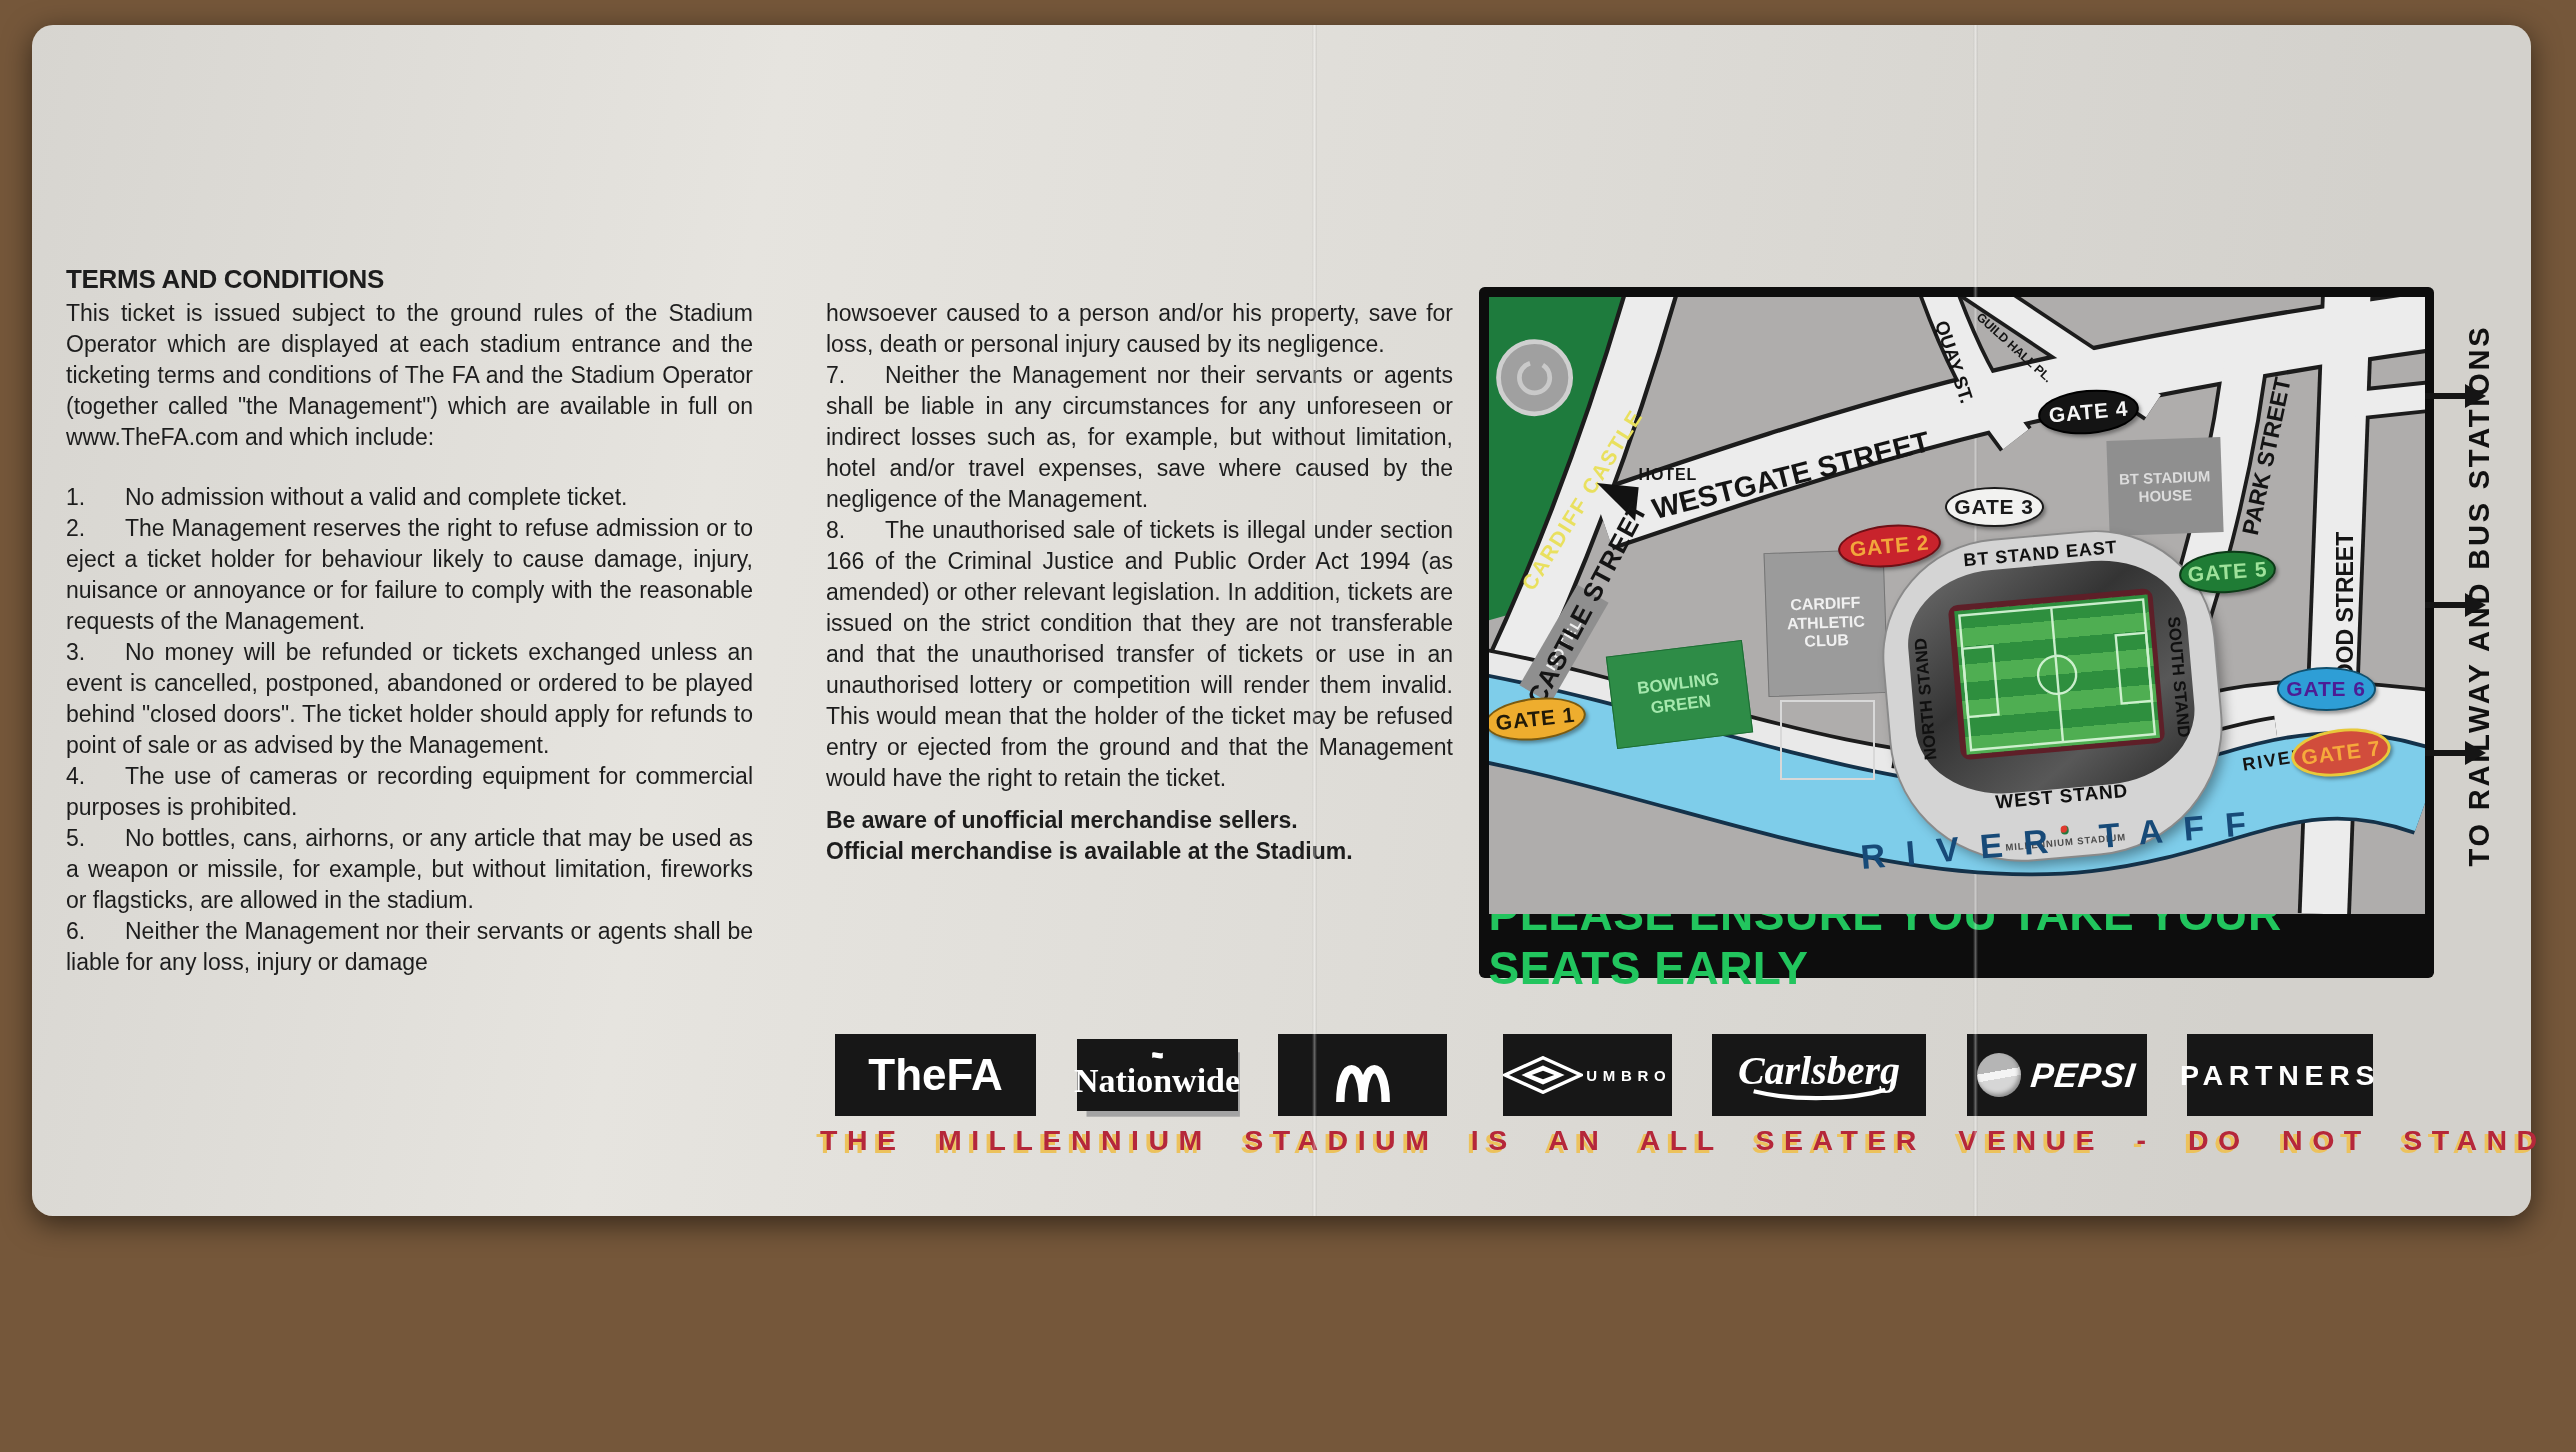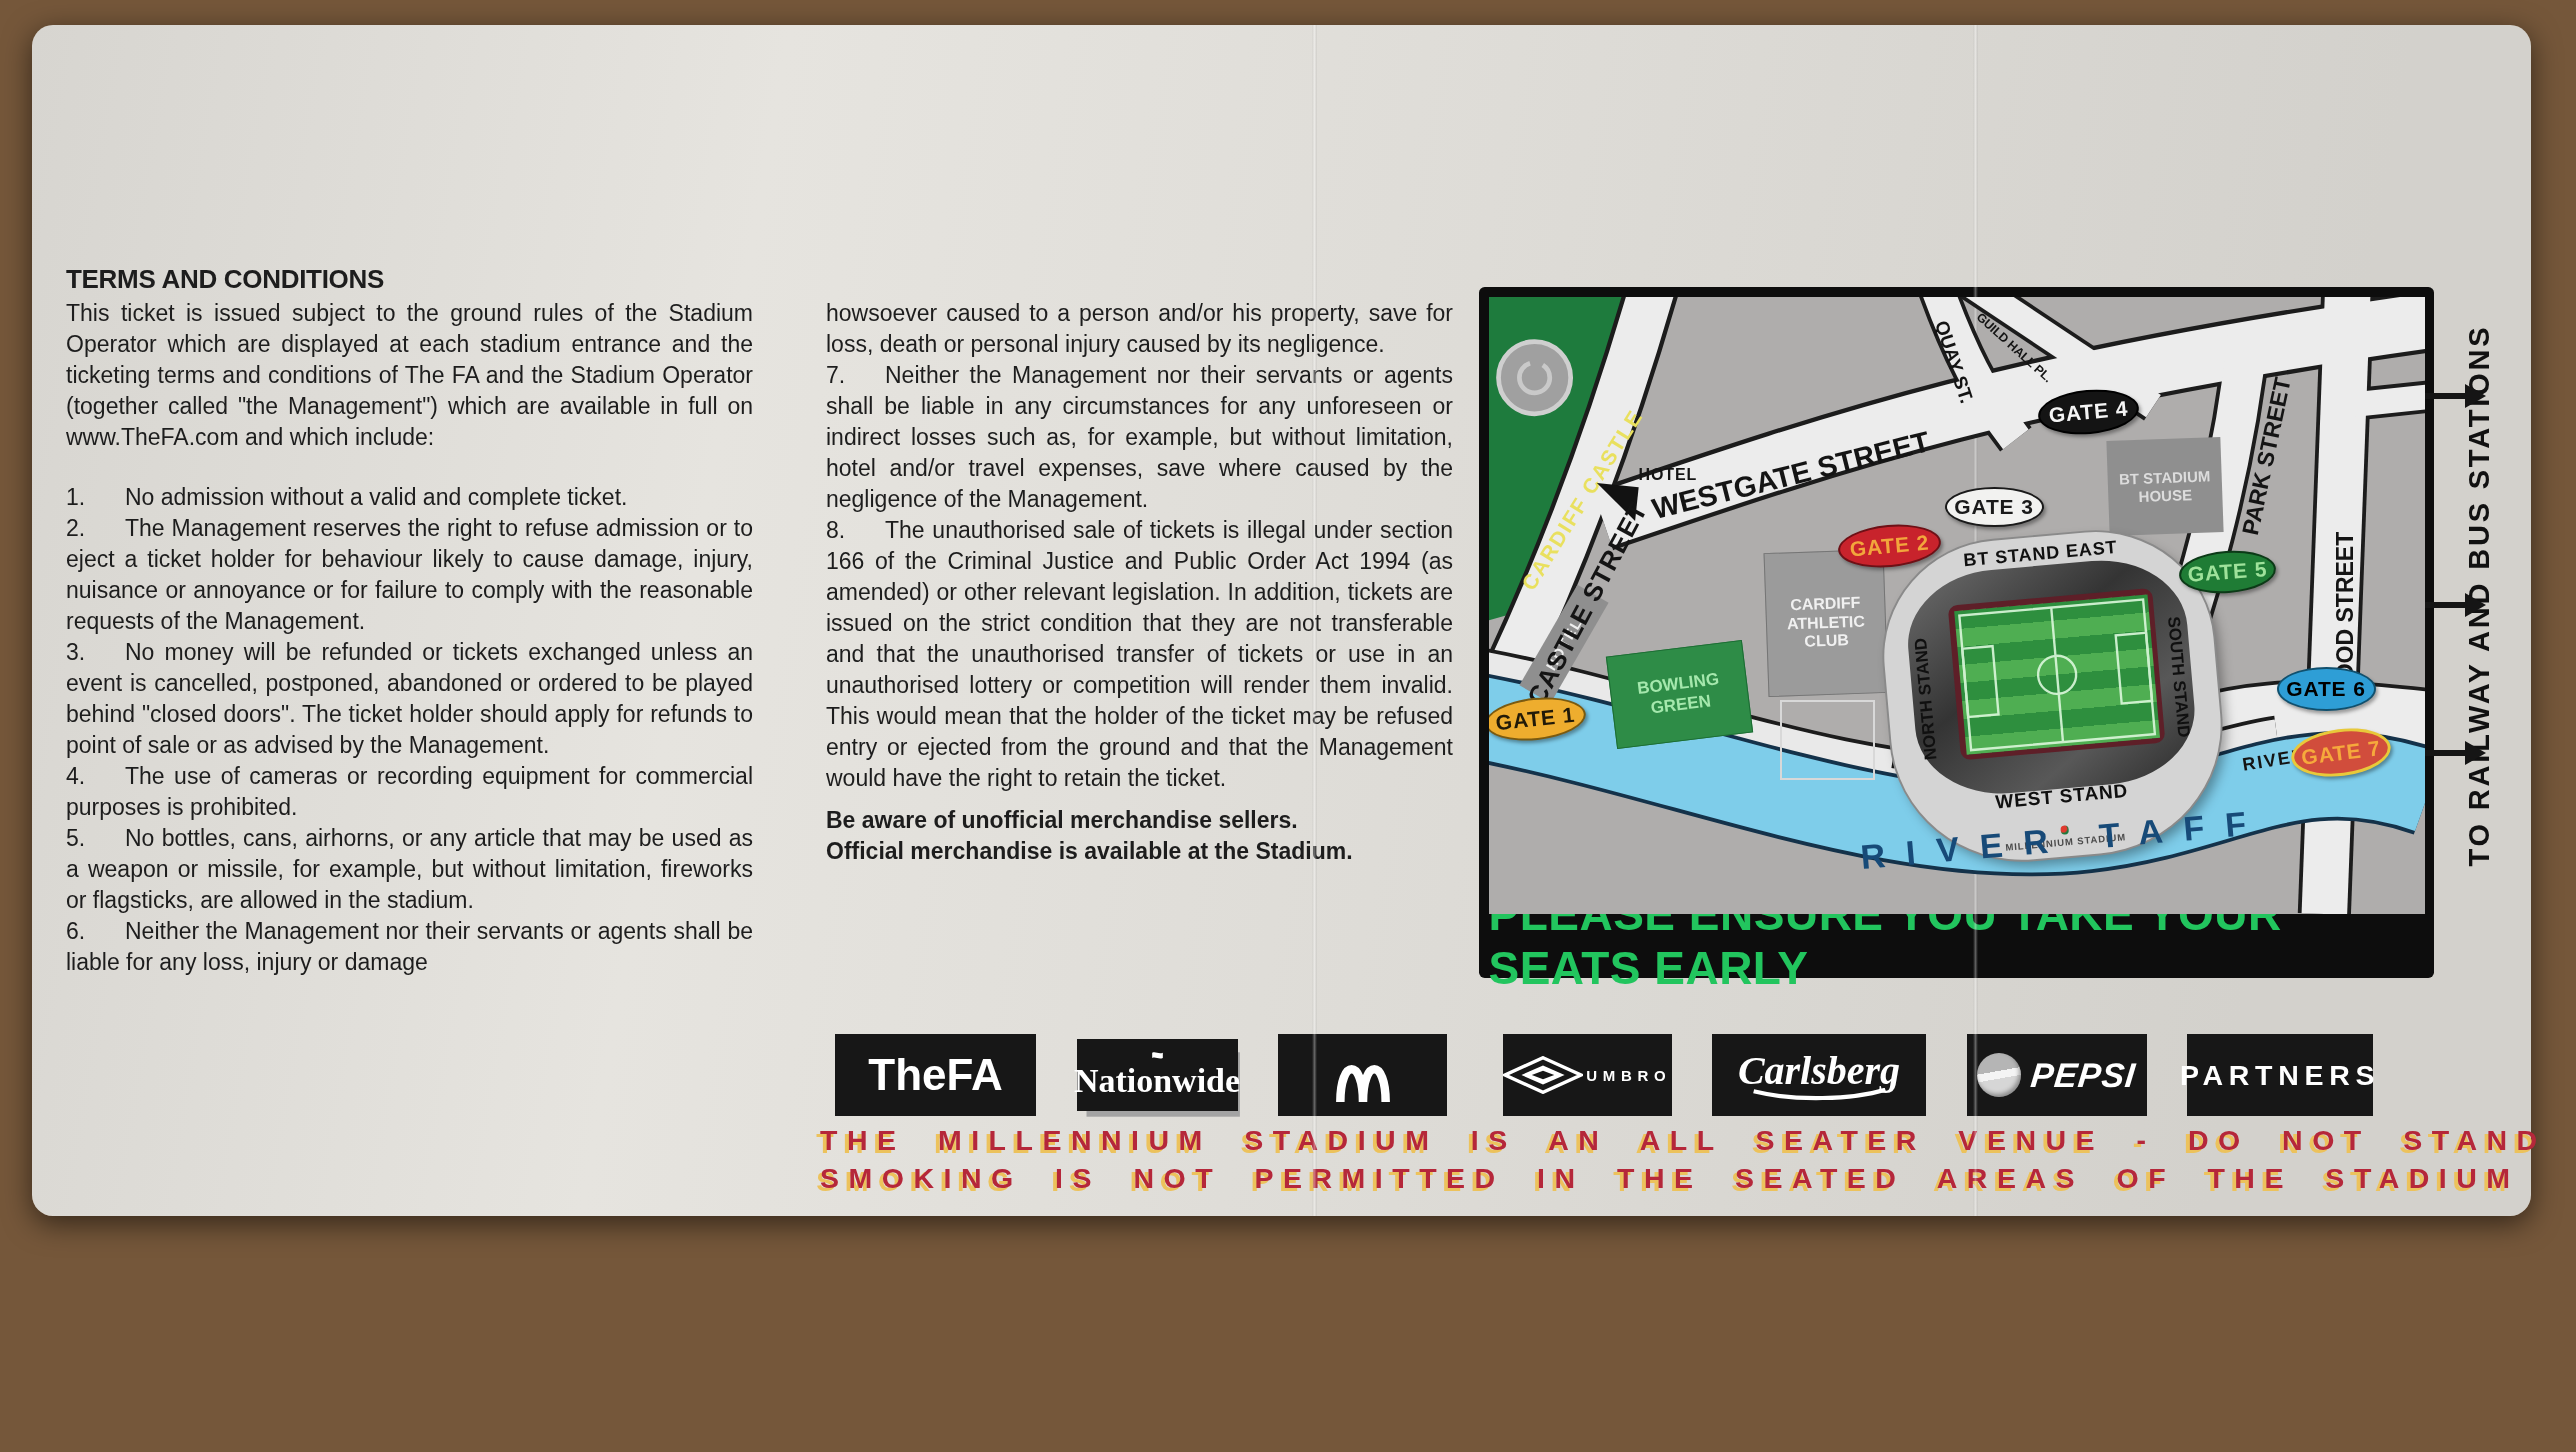--- a/index.html
+++ b/index.html
@@ -235,21 +235,21 @@
           <span class="st-dot"></span>
           <span>MILLENNIUM STADIUM</span>
         </div>
       </div>
 
       <div class="gate g1" style="background: rgb(238, 173, 46); color: rgb(33, 26, 8); border-color: rgb(122, 90, 16);">GATE 1</div>
       <div class="gate g2" style="background: rgb(200, 35, 44); color: rgb(242, 166, 60); border-color: rgb(110, 16, 22);">GATE 2</div>
       <div class="gate g3" style="background: rgb(242, 242, 240); color: rgb(26, 26, 26); border-color: rgb(26, 26, 26);">GATE 3</div>
       <div class="gate g4" style="background: rgb(20, 20, 20); color: rgb(245, 245, 245); border-color: rgb(0, 0, 0);">GATE 4</div>
       <div class="gate g5" style="background: rgb(31, 124, 53); color: rgb(159, 226, 155); border-color: rgb(12, 58, 23);">GATE 5</div>
-      <div class="gate g6" style="background: rgb(46, 158, 214); color: #000000; border-color: rgb(16, 80, 110);">GATE 6</div>
+      <div class="gate g6" style="background: rgb(46, 158, 214); color: #4c1d95; border-color: rgb(16, 80, 110);">GATE 6</div>
       <div class="gate g7" style="background: rgb(209, 77, 60); color: rgb(246, 169, 60); border-color: rgb(232, 201, 58);">GATE 7</div>
     </div>
     <div class="map-notice">PLEASE ENSURE YOU TAKE YOUR SEATS EARLY</div>
   </div>
 
   <div class="map-arrow" style="top:359px;">
       <div class="shaft"></div>
       <div class="head"></div>
     </div>
   <div class="map-arrow" style="top:568px;">
@@ -293,19 +293,18 @@
     </div>
     <div class="sp sp-pe">
       <div class="pepsi-globe"></div>
       <span class="pe-text">PEPSI</span>
     </div>
     <div class="sp sp-pa">PARTNERS</div>
   </div>
 
   <div class="footer">
     <div>THE MILLENNIUM STADIUM IS AN ALL SEATER VENUE - DO NOT STAND</div>
-    <div>SMOKING IS NOT PERMITTED IN THE SEATED AREAS OF THE STADIUM</div>
   </div>
 
   <div class="crease" style="left:1280px;"></div>
   <div class="crease" style="left:1941px;"></div>
 </div>
 
 
 </body></html>

